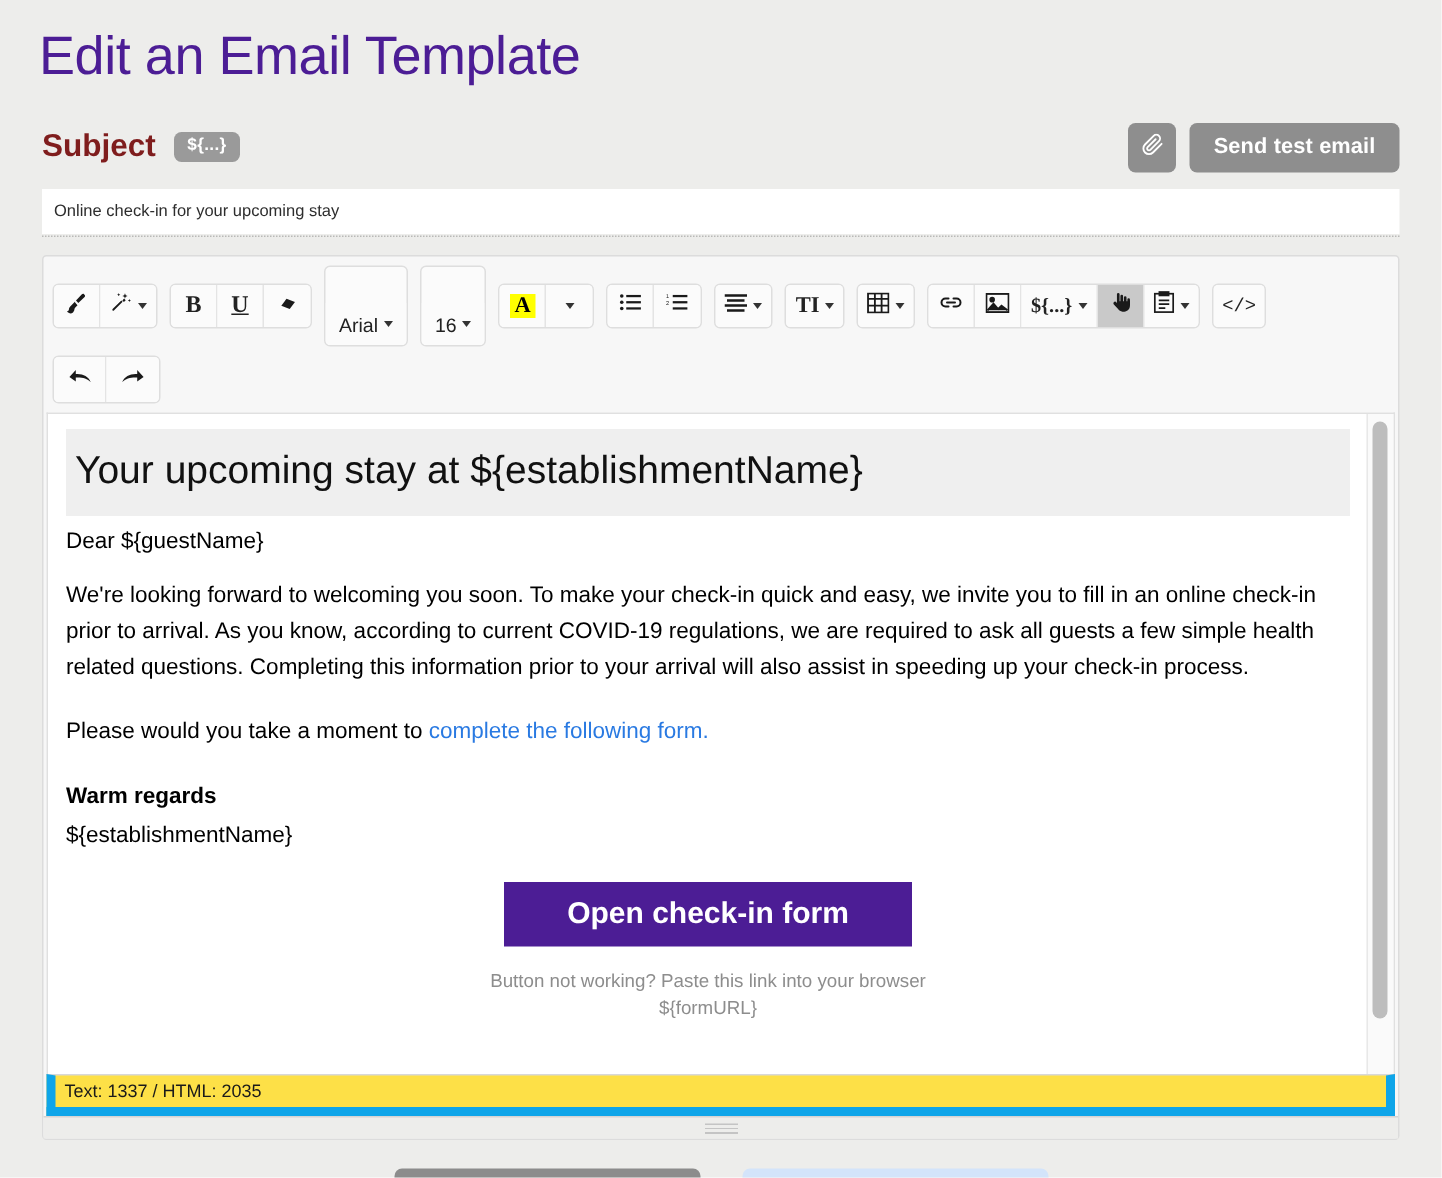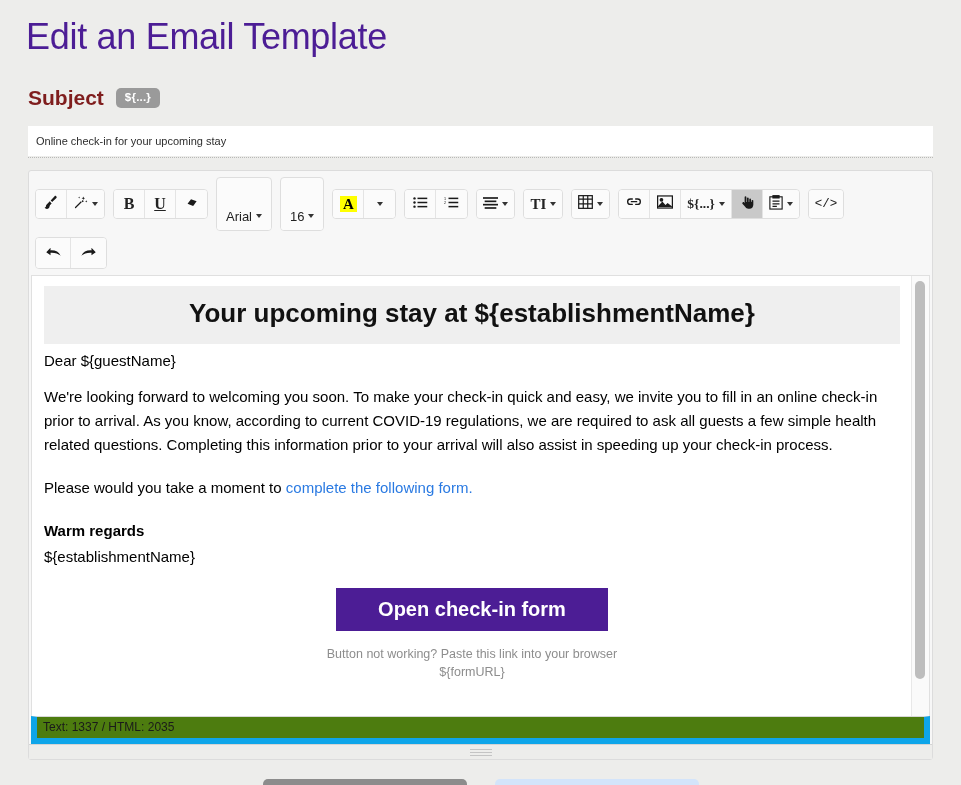--- a/index.html
+++ b/index.html
@@ -185,27 +185,25 @@
     padding: 10px 12px 0 12px;
     box-sizing: border-box;
     overflow: hidden;
     font-family: "Liberation Sans", sans-serif;
     font-size: 15px;
     color: #000;
     line-height: 1.6;
   }
   .email-header {
     background: #efefef;
-    text-align: center;
     font-size: 26px;
     line-height: 1.45;
     color: #111;
     padding: 9px 6px 11px 6px;
     margin-bottom: 5px;
-    font-weight: bold;
   }
   .content p { margin: 0 0 19px 0; }
   .content p.tight { margin-bottom: 12px; }
   .content a.inline-link { color: #2a7ae2; text-decoration: none; }
   .mis {
     text-decoration: underline;
     text-decoration-style: dotted;
     text-decoration-color: #e04a3f;
     text-decoration-thickness: 2px;
     text-underline-offset: 2px;
@@ -244,21 +242,21 @@
     top: 5px; left: 3px;
     width: 10px;
     height: 398px;
     background: #bdbdbd;
     border-radius: 6px;
     cursor: pointer;
   }
 
   
   .status-bar {
-    background: #4d7c0f;
+    background: #fde047;
     border: 6px solid #0ea5e9;
     border-top: 1px solid #d8d8d8;
     margin: 0 2px;
     font-size: 12px;
     color: #1a1a1a;
     padding: 3px 6px 4px 6px;
     font-family: "Liberation Sans", sans-serif;
   }
   .grip-row {
     height: 14px;
@@ -317,20 +315,30 @@
 </style>
 </head>
 <body>
 
 <h1 class="page-title">Edit an Email Template</h1>
 
 <div class="subject-row">
   <span class="subject-label">Subject</span>
   <span class="var-badge">${...}</span>
 
+  <div class="subject-actions">
+    <button class="icon-btn-attach">
+      <span>
+        <svg width="15" height="15" viewBox="0 0 24 24" fill="none" stroke="#ffffff" stroke-width="2" stroke-linecap="round" stroke-linejoin="round">
+          <path d="M21.44 11.05l-9.19 9.19a6 6 0 0 1-8.49-8.49l9.19-9.19a4 4 0 0 1 5.66 5.66l-9.2 9.19a2 2 0 0 1-2.83-2.83l8.49-8.48"></path>
+        </svg>
+      </span>
+    </button>
+    <button class="btn-send-test">Send test email</button>
+  </div>
 </div>
 
 <div class="subject-input-wrap">
   <input class="subject-input" type="text" value="Online check-in for your upcoming stay" style="">
 </div>
 <div class="dotted-sep"></div>
 
 <div class="editor">
 
   <div class="toolbar">

